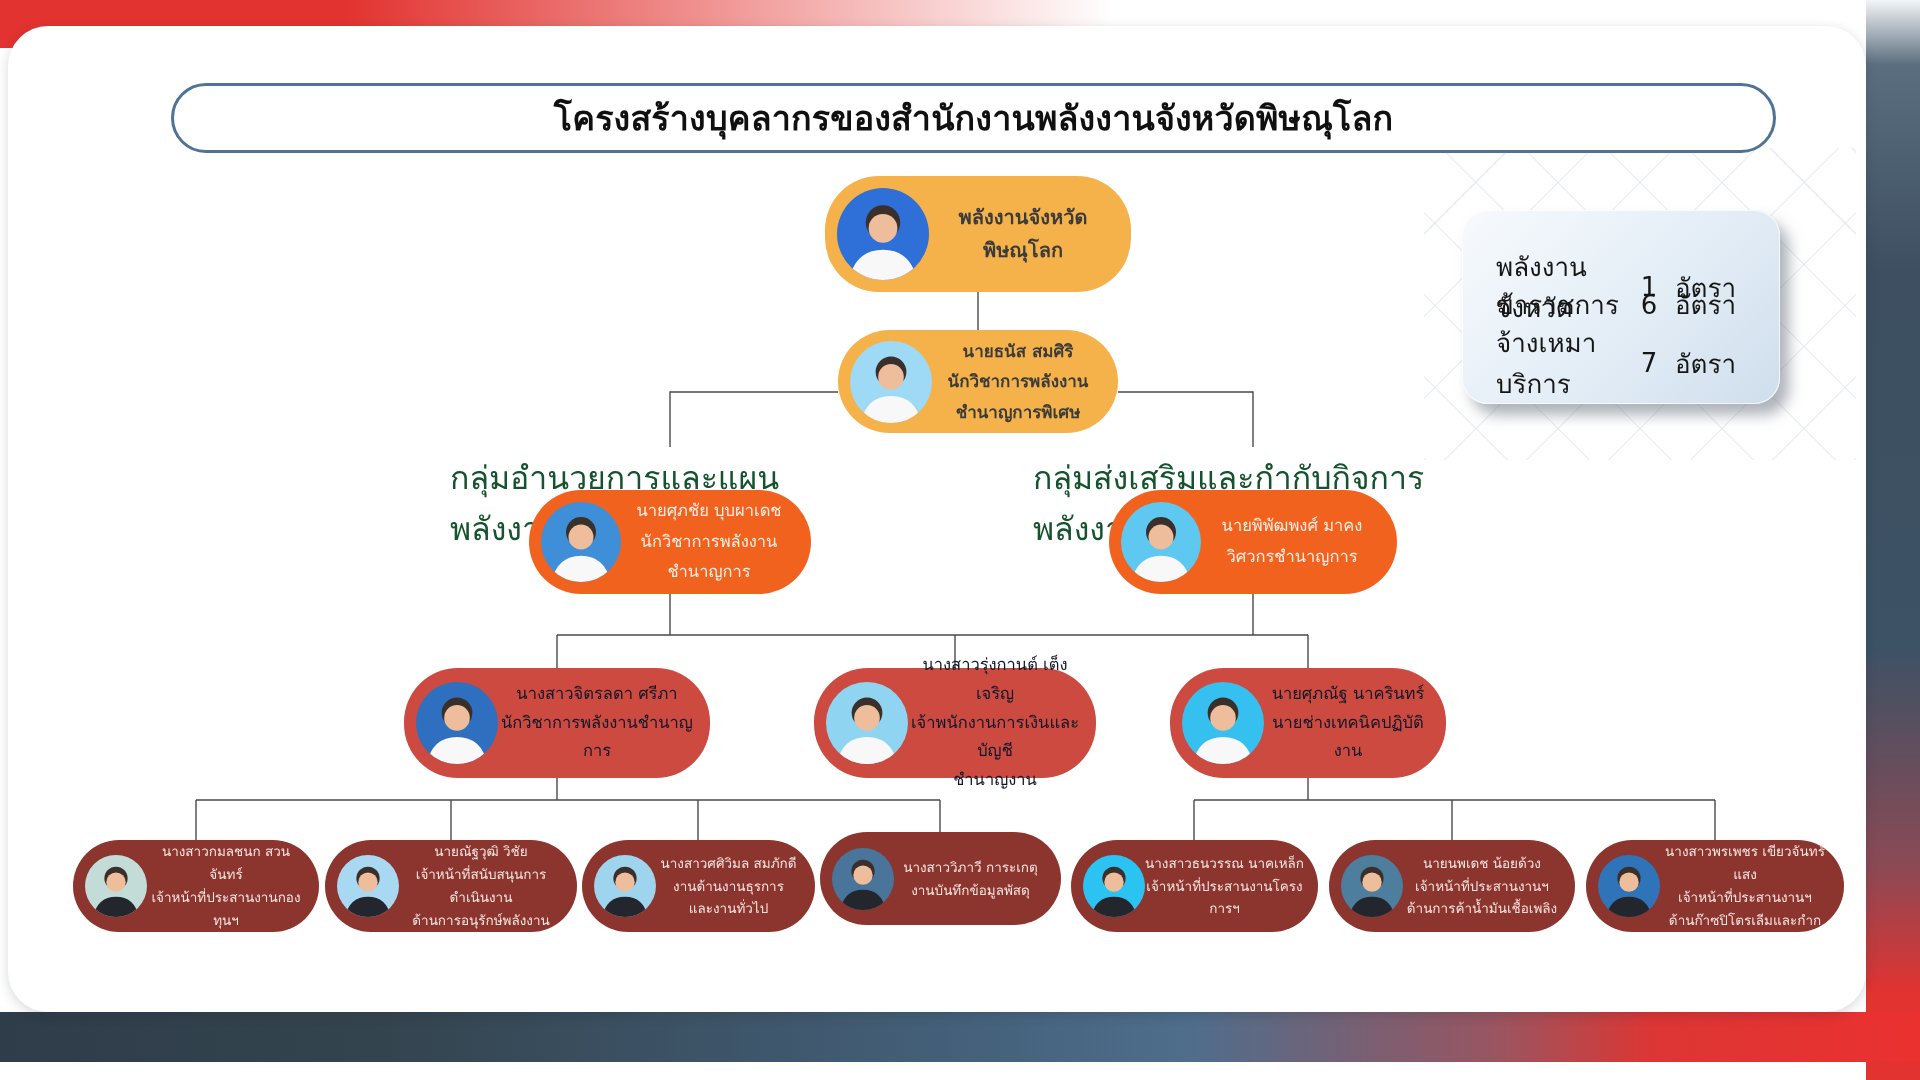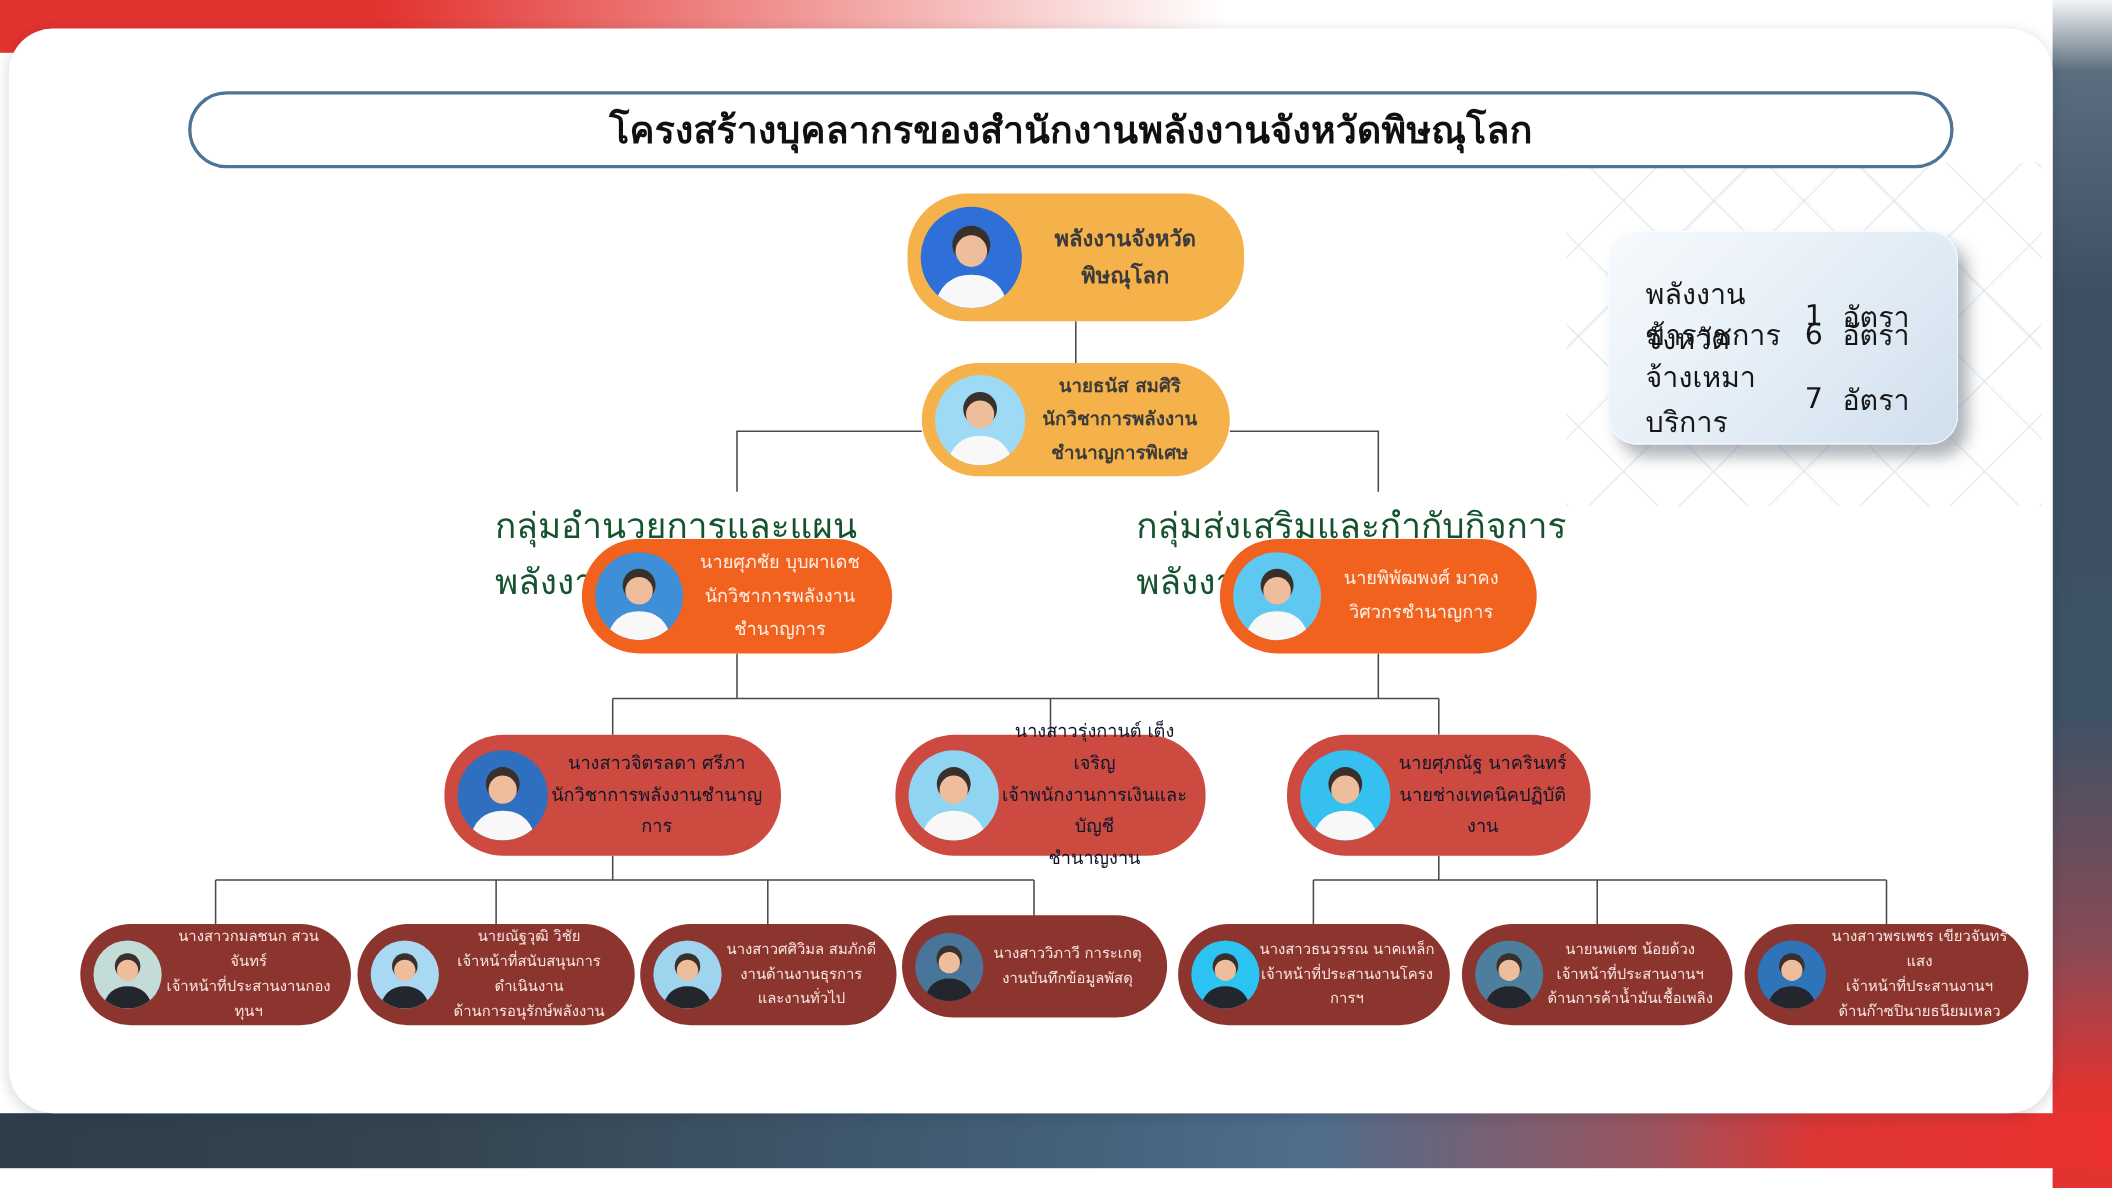--- a/index.html
+++ b/index.html
@@ -297,21 +297,21 @@
     <span class="photo" data-variant="suit" style="--pbg: #2F74B8;">
       <svg viewBox="0 0 64 64">
           <circle class="p-hair" cx="32" cy="24" r="12"></circle>
           <circle class="p-head" cx="32" cy="28" r="10"></circle>
           <path class="p-suit" d="M8 66 Q12 43 32 43 Q52 43 56 66 Z"></path>
         </svg>
     </span>
     <span class="txt">
       <span class="tl">นางสาวพรเพชร เขียวจันทร์แสง</span>
       <span class="tl">เจ้าหน้าที่ประสานงานฯ</span>
-      <span class="tl">ด้านก๊าซปินายธนียมเหลว</span>
+      <span class="tl">ด้านก๊าซปิโตรเลีมและกำก</span>
     </span>
   </div>
 
   <div class="summary">
     <div class="summary-row">
       <span class="summary-label">พลังงานจังหวัด</span>
       <span class="summary-value">1</span>
       <span class="summary-unit">อัตรา</span>
     </div>
     <div class="summary-row">

